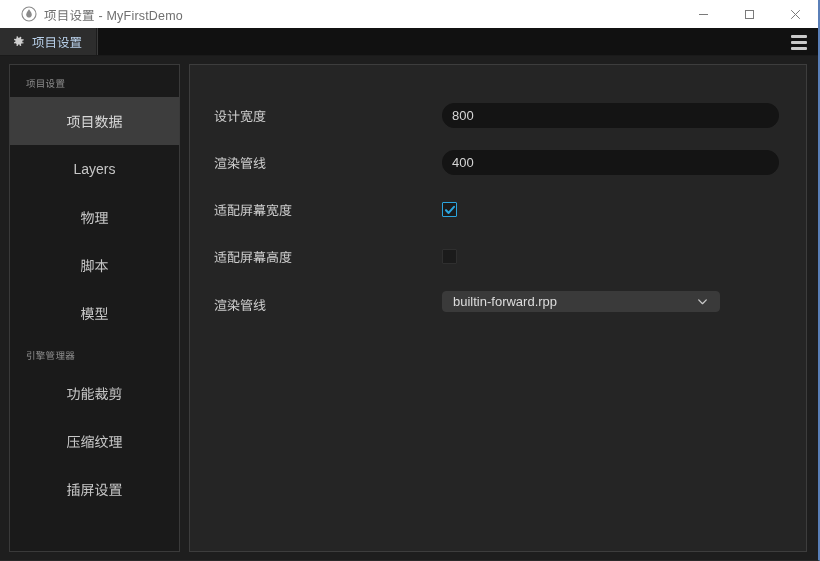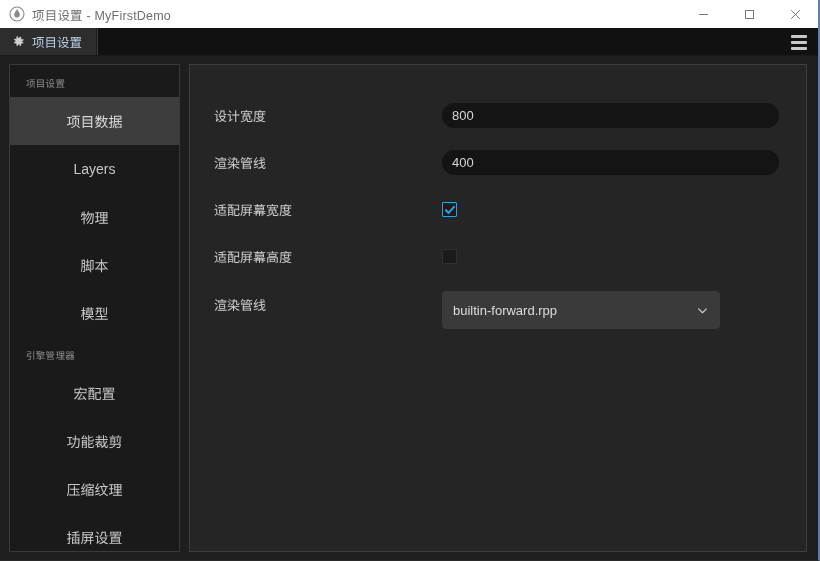--- a/index.html
+++ b/index.html
@@ -21,21 +21,21 @@
     border-bottom: 1px solid #2a2a2a;
     overflow: hidden;
   }
 
   
   .titlebar {
     height: 28px;
     background: #ffffff;
     display: flex;
     align-items: center;
-    padding-left: 9px;
+    padding-left: 21px;
     position: relative;
   }
   .title-icon {
     width: 16px; height: 16px;
     display: flex; align-items: center; justify-content: center;
     margin-right: 7px;
     flex: 0 0 auto;
   }
   .title-text {
     font-size: 12.5px;
@@ -199,21 +199,21 @@
   }
   .checkbox svg { display: block; }
 
   .select-wrap {
     position: relative;
     width: 278px;
     height: 27px;
   }
   .select-box {
     width: 100%;
-    height: 38px;
+    height: 21px;
     background: #3a3a3a;
     border: 1px solid #3a3a3a;
     border-radius: 4px;
     display: flex;
     align-items: center;
     padding: 0 10px;
     cursor: default;
   }
   .select-value {
     font-size: 13px;
@@ -290,23 +290,20 @@
         <span>物理</span>
       </div>
       <div class="side-item">
         <span>脚本</span>
       </div>
       <div class="side-item">
         <span>模型</span>
       </div>
 
       <div class="side-group-title">引擎管理器</div>
-      <div class="side-item">
-        <span>宏配置</span>
-      </div>
       <div class="side-item">
         <span>功能裁剪</span>
       </div>
 
       <div class="side-item">
         <span>压缩纹理</span>
       </div>
       <div class="side-item">
         <span>插屏设置</span>
       </div>

